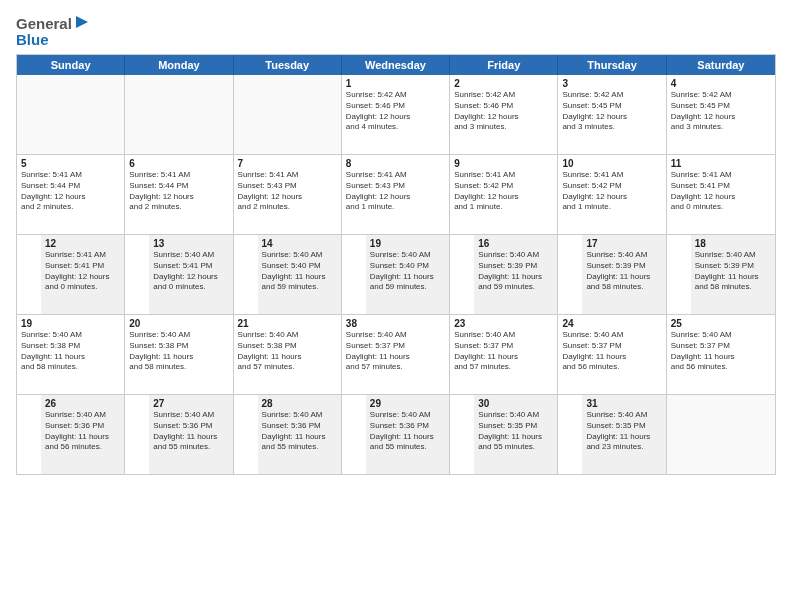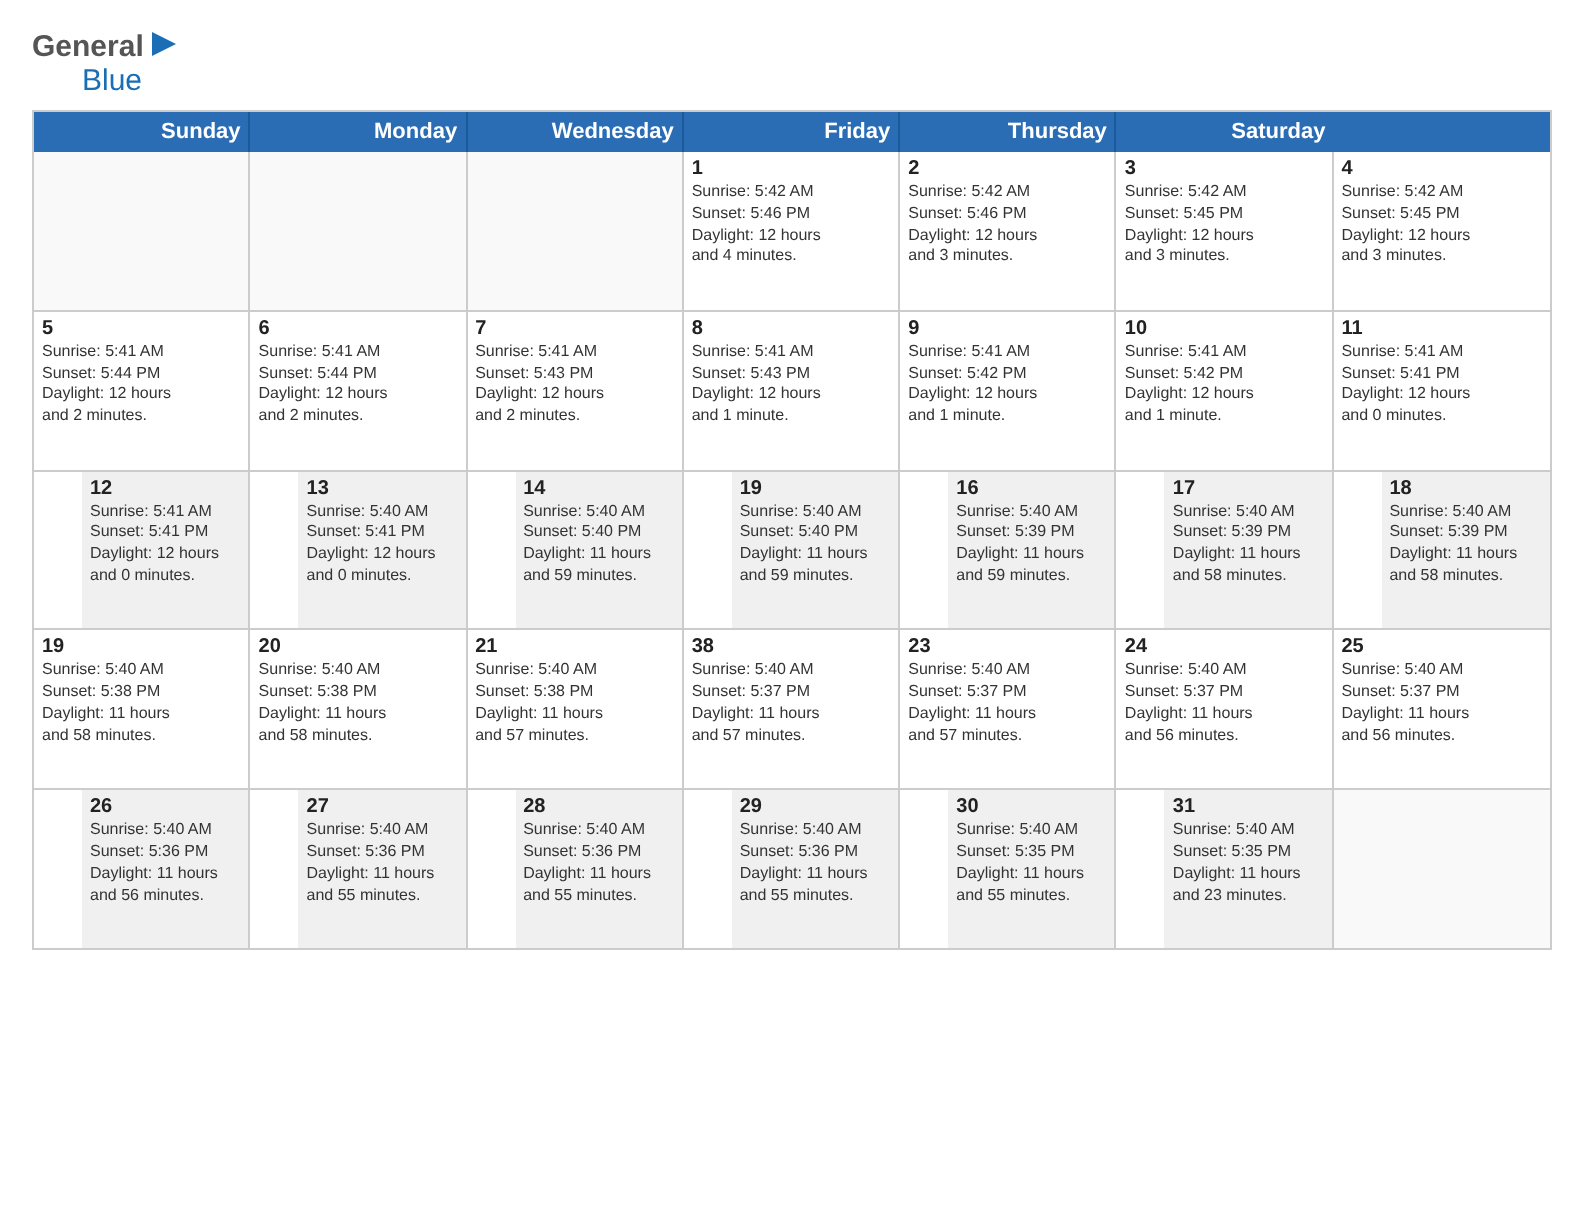--- a/index.html
+++ b/index.html
@@ -55,21 +55,21 @@
     .cal-header {
       display: grid;
       grid-template-columns: repeat(7, 1fr);
       background: #2a6db5;
     }
     .cal-header-cell {
       color: #fff;
       font-size: 11px;
       font-weight: bold;
       padding: 4px 4px;
-      text-align: right;
+      text-align: center;
       border-right: 1px solid #1a5a9a;
     }
     .cal-header-cell:last-child { border-right: none; }
     .cal-body {
       flex: 1;
       display: flex;
       flex-direction: column;
     }
     .cal-row {
       display: grid;
@@ -110,31 +110,32 @@
   <div class="header">
     <div class="logo">
       <div class="logo-row">
         <span style="font-size:15px;font-weight:bold;color:#555;">General</span>
         <span style="display:inline-block;margin-left:2px;margin-top:2px;">
           <svg width="16" height="16" viewBox="0 0 16 16">
             <polygon points="2,2 14,8 2,14" fill="#1a6eb5"></polygon>
           </svg>
         </span>
       </div>
-      <span style="font-size:15px;font-weight:normal;color:#1a6eb5;margin-top:-3px;margin-left:25px;">Blue</span>
+      <span style="font-size:15px;font-weight:bold;color:#1a6eb5;margin-top:-3px;">Blue</span>
     </div>
     <div class="title-block">
       <div class="month-title"></div>
     </div>
   </div>
   <div class="subtitle"></div>
   <div class="calendar">
     <div class="cal-header">
     <div class="cal-header-cell">Sunday</div>
         <div class="cal-header-cell">Monday</div>
+        <div class="cal-header-cell">Tuesday</div>
         <div class="cal-header-cell">Wednesday</div>
         <div class="cal-header-cell">Friday</div>
         <div class="cal-header-cell">Thursday</div>
         <div class="cal-header-cell">Saturday</div>
       </div>
     <div class="cal-body">
     <div class="cal-row">
           <div class="cal-cell empty"></div>
           <div class="cal-cell empty"></div>
           <div class="cal-cell empty"></div>

